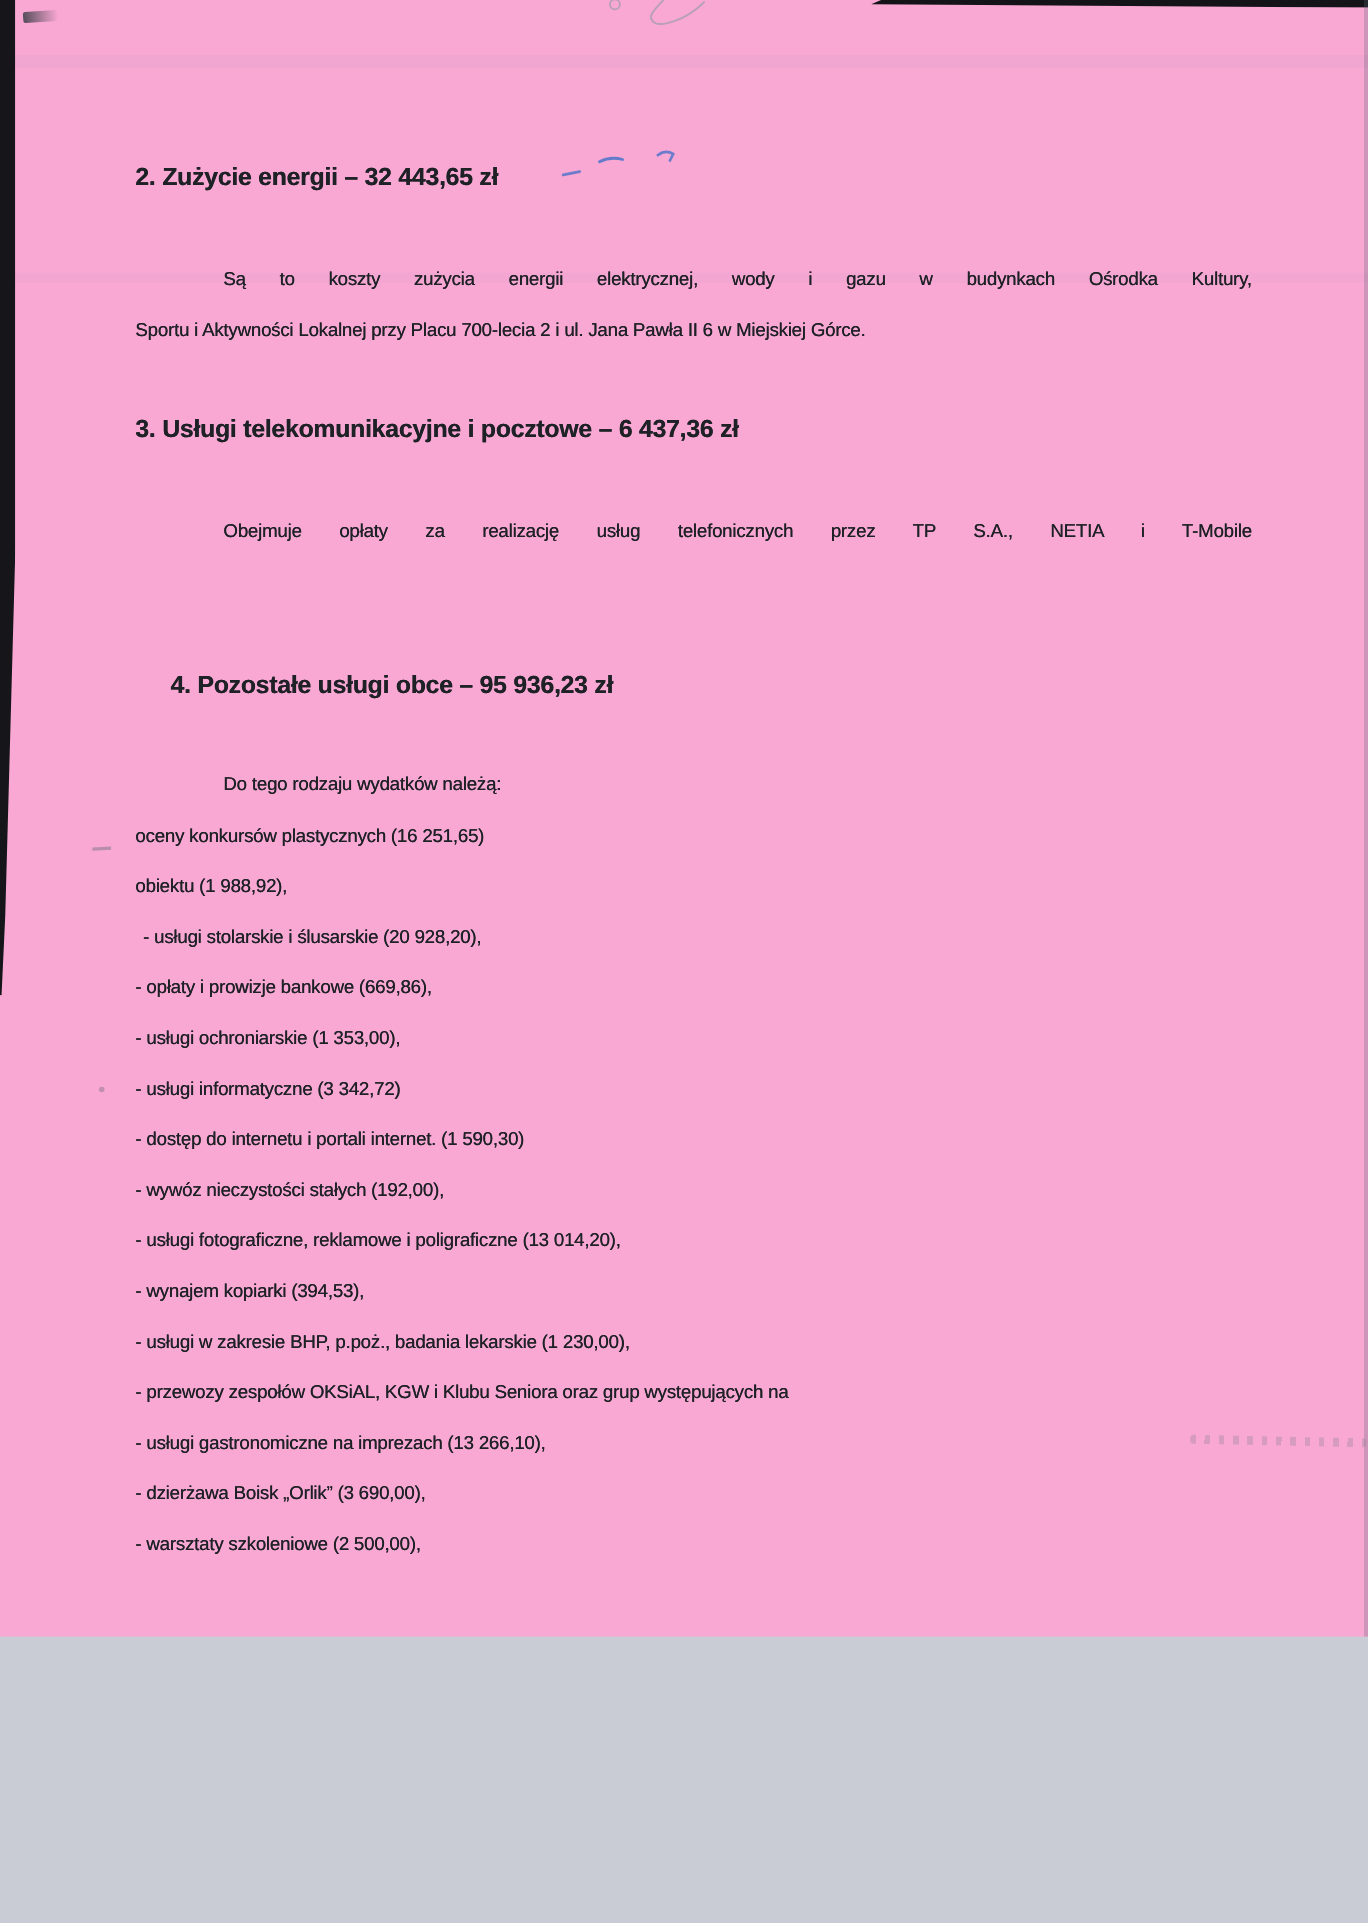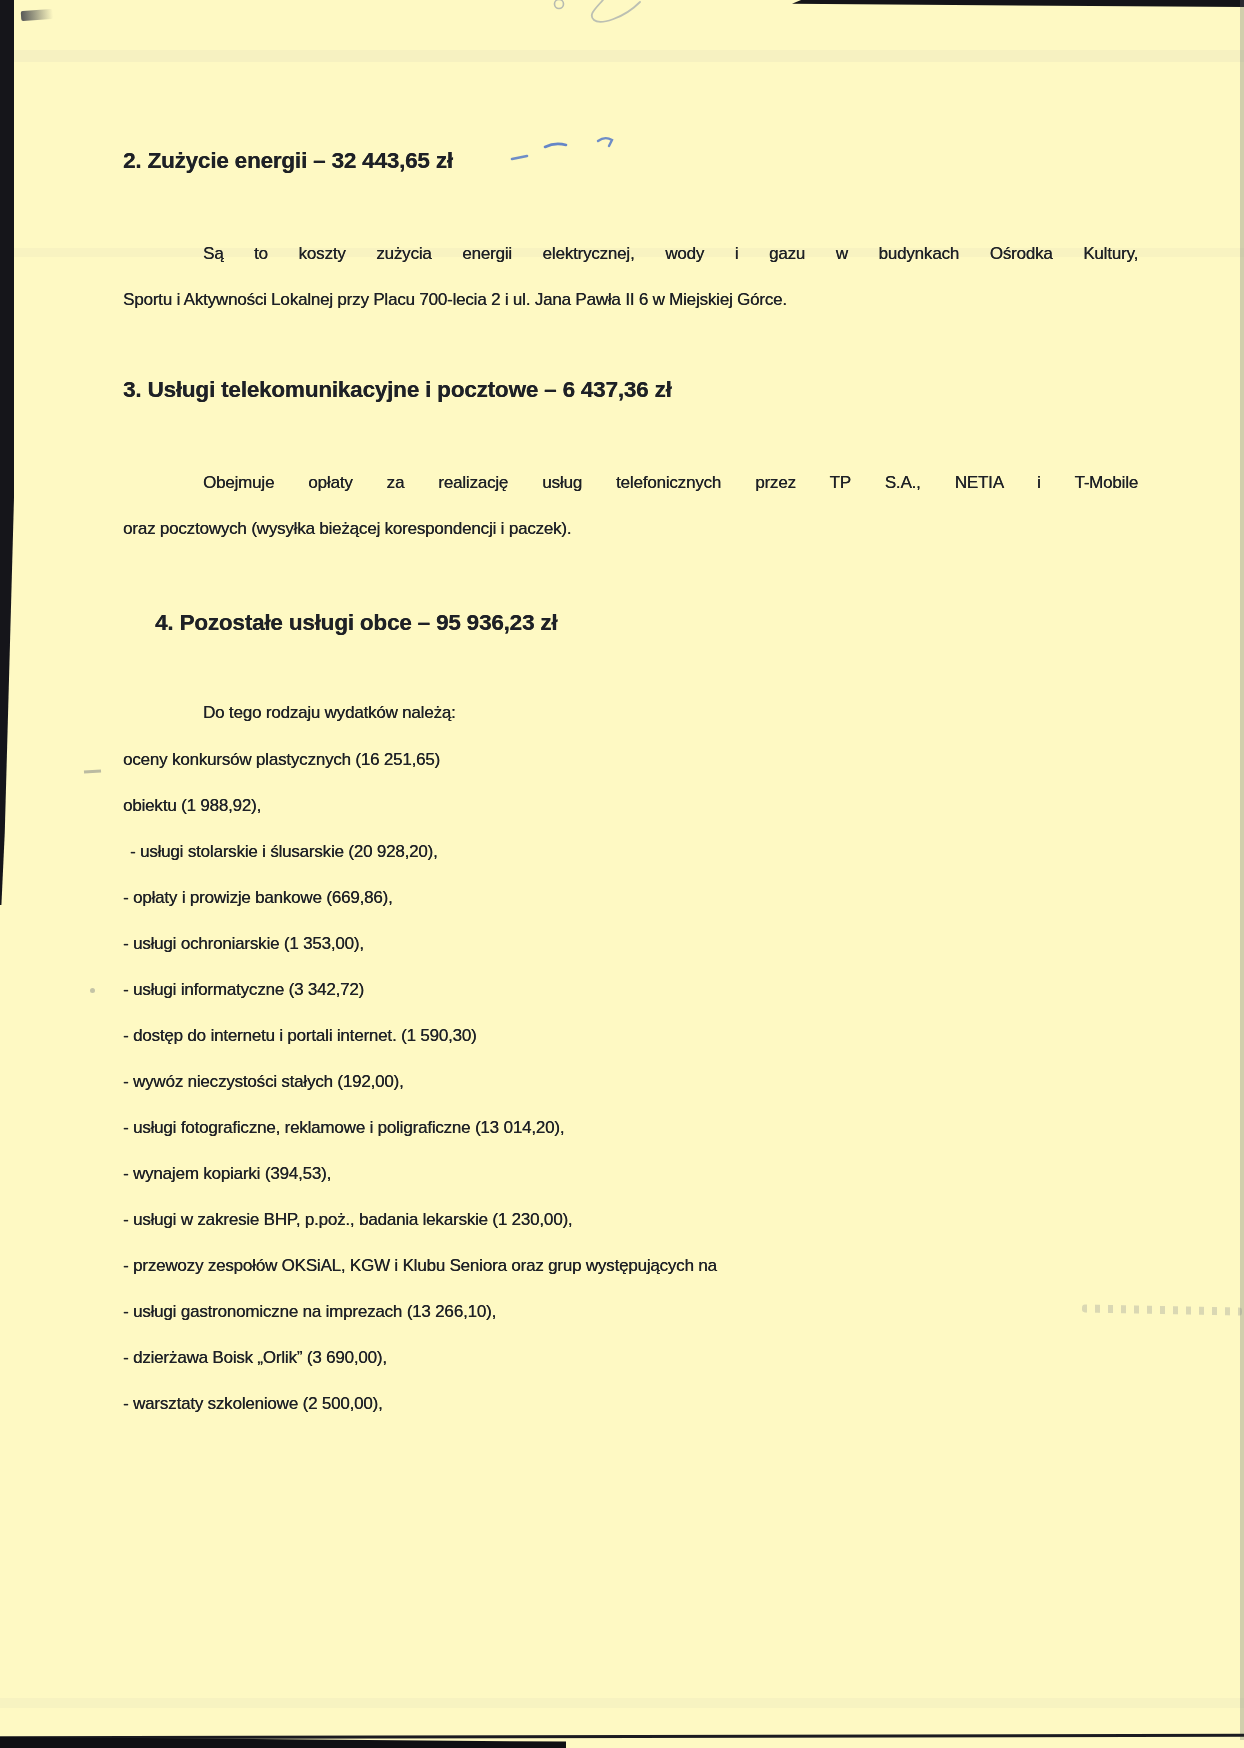--- a/index.html
+++ b/index.html
@@ -1,20 +1,20 @@
 <!DOCTYPE html>
 <html lang="pl"><head>
 <meta charset="utf-8">
 <style>
   html,body { margin:0; padding:0; background:#c9ccd4; }
   .page {
     position:relative;
-    width:1244px; height:1748px;
+    width:1244px; height:1488px;
     margin:0 auto;
-    background:#fef9c3;
+    background:#f9a8d4;
     overflow:hidden;
     font-family:"Liberation Sans", sans-serif;
     color:#1e2126;
   }
   
   .streak { position:absolute; left:0; width:100%; pointer-events:none; }
   .streak.s1 { top:50px;  height:12px; background:rgba(135,145,165,0.07); }
   .streak.s2 { top:248px; height:9px;  background:rgba(135,145,165,0.05); }
   .streak.s3 { top:1698px;height:10px; background:rgba(135,145,165,0.06); }
 
@@ -111,21 +111,20 @@
   <div class="block" style="top:231px;">
     <div class="line indent justify-full">Są to koszty zużycia energii elektrycznej, wody i gazu w budynkach Ośrodka Kultury,</div>
     <div class="line">Sportu i Aktywności Lokalnej przy Placu 700-lecia 2 i ul. Jana Pawła II 6 w Miejskiej Górce.</div>
   </div>
 
   <div class="block heading" style="top:367px;">
     <div class="line">3. Usługi telekomunikacyjne i pocztowe – 6 437,36 zł</div>
   </div>
   <div class="block" style="top:460px;">
     <div class="line indent justify-full">Obejmuje opłaty za realizację usług telefonicznych przez TP S.A., NETIA i T-Mobile</div>
-    <div class="line">oraz pocztowych (wysyłka bieżącej korespondencji i paczek).</div>
   </div>
 
   <div class="block heading" style="top:600px;margin-left:32px;">
     <div class="line">4. Pozostałe usługi obce – 95 936,23 zł</div>
   </div>
   <div class="block" style="top:690px;">
     <div class="line indent">Do tego rodzaju wydatków należą:</div>
   </div>
   <div class="block" style="top:737px;">
     <div class="line">oceny konkursów plastycznych (16 251,65)</div>

